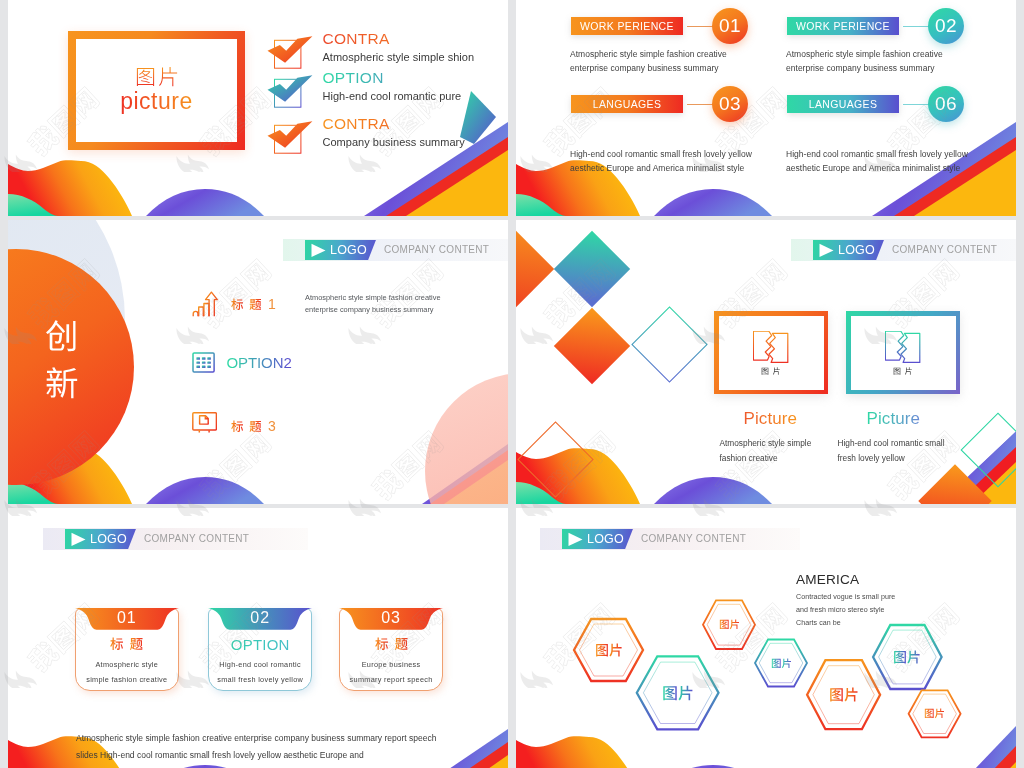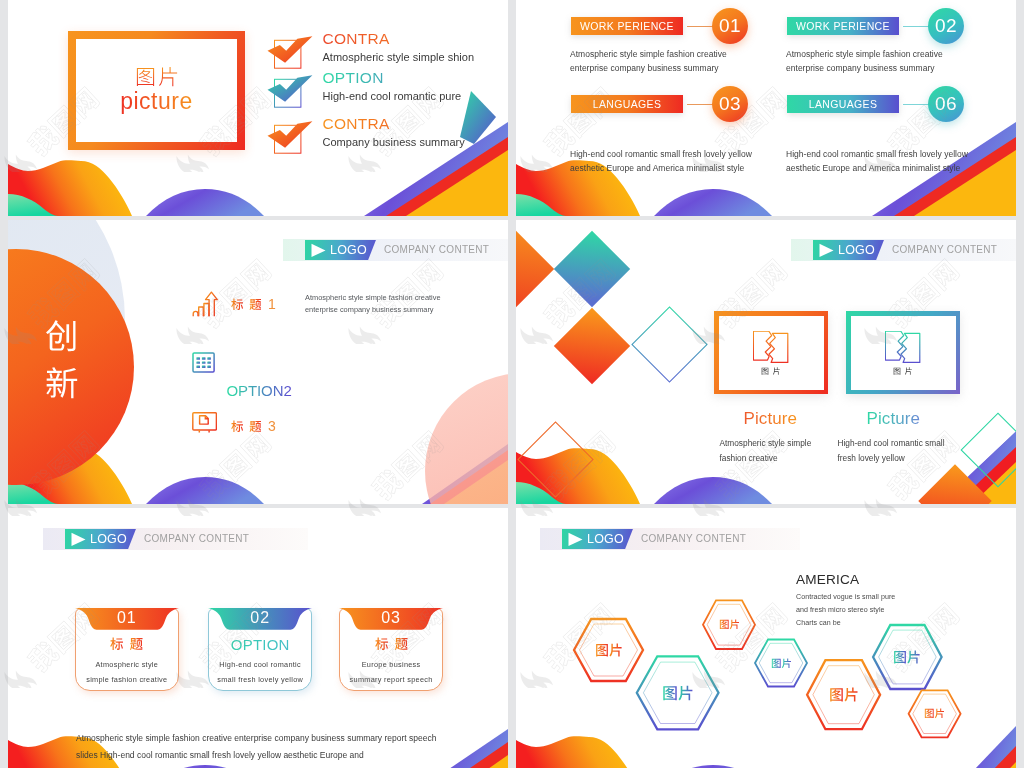--- a/index.html
+++ b/index.html
@@ -71,21 +71,21 @@
 .hdr-co{position:absolute;left:101px;top:5px;color:#a0a0a0;font-size:10px;letter-spacing:.3px;white-space:nowrap;}
 
 
 .s3-word{left:37px;top:99px;width:40px;}
 .s3-word .cjk{display:block;margin-bottom:13px;}
 .s3-row{left:181px;width:310px;height:44px;}
 .s3-ic{position:absolute;left:3px;top:6px;line-height:0;}
 .s3-ti{position:absolute;left:41.5px;top:14px;}
 .s3-ti-or{color:#ef5a24;}
 .s3-ti-te{left:37.5px;font-size:15px;background:linear-gradient(90deg,#2fd8a5 5%,#5a4fcf 95%);
-  -webkit-background-clip:text;background-clip:text;color:transparent;letter-spacing:-.1px;top:11px;margin-top:28px;}
+  -webkit-background-clip:text;background-clip:text;color:transparent;letter-spacing:-.1px;top:11px;}
 .s3-ti-sx{position:absolute;left:79px;top:12px;font-size:14px;color:#f0913b;}
 .s3-de{position:absolute;left:116px;top:8px;width:144px;font-size:7.4px;color:#55585c;line-height:1.65;}
 .s3-de-n{left:126px;width:136px;}
 
 
 .s4-card{width:114px;height:83px;padding:4.5px;box-sizing:border-box;
   box-shadow:0 3px 9px rgba(180,180,180,.3);}
 .s4-card-or{background:linear-gradient(128deg,#f7941e 0%,#f4721f 45%,#ee2a22 100%);}
 .s4-card-te{background:linear-gradient(128deg,#2fd8a5 0%,#43a8c6 50%,#7a63c9 100%);}
 .s4-in{width:100%;height:100%;background:#fff;display:flex;flex-direction:column;

